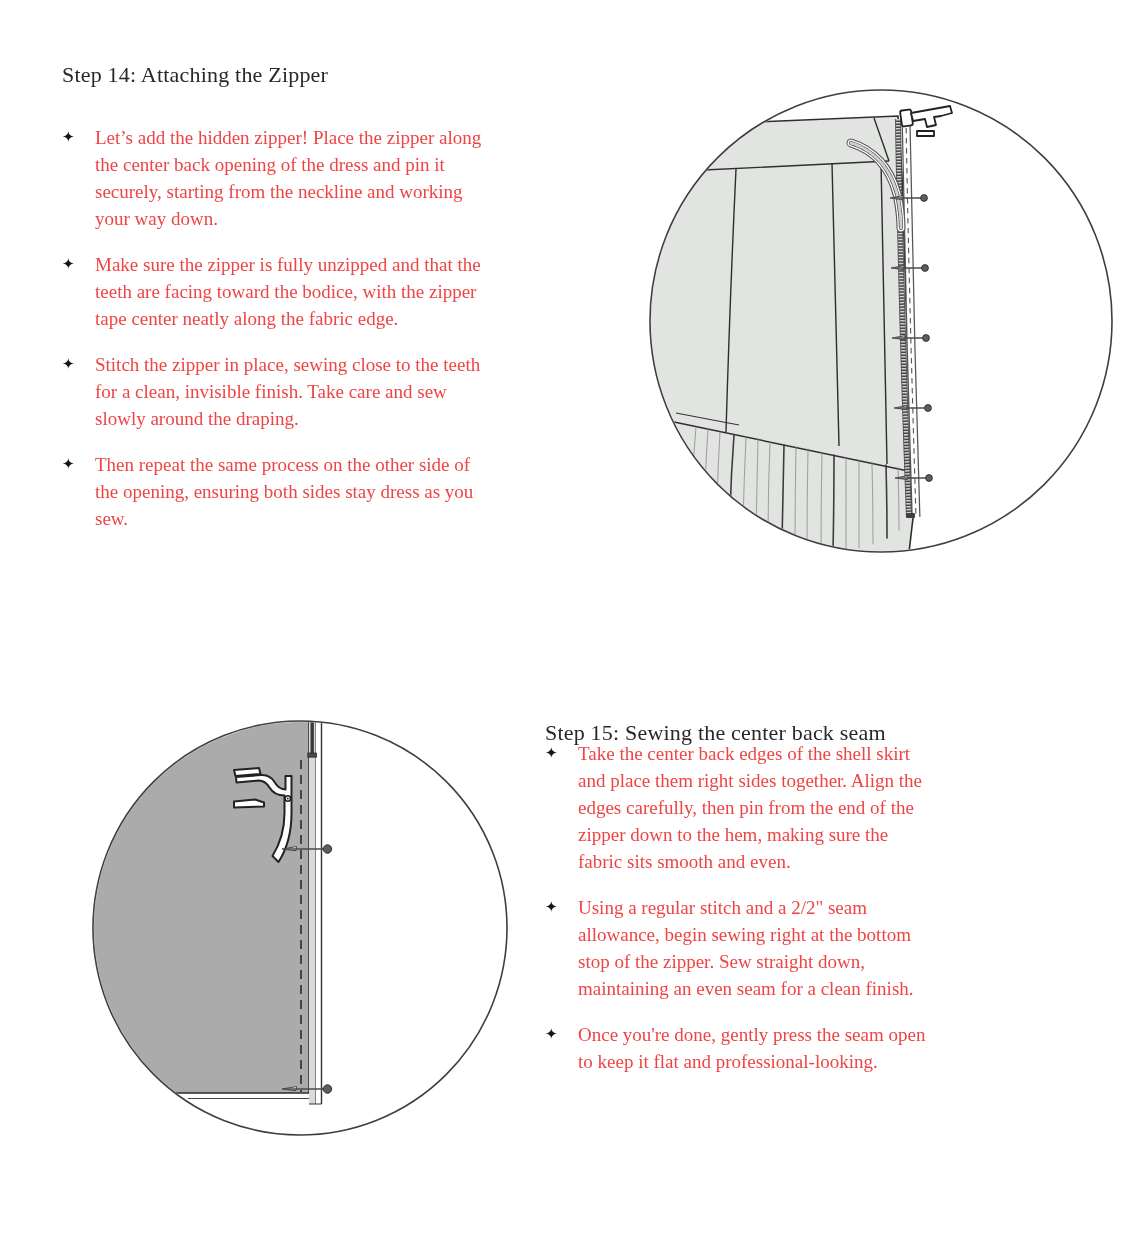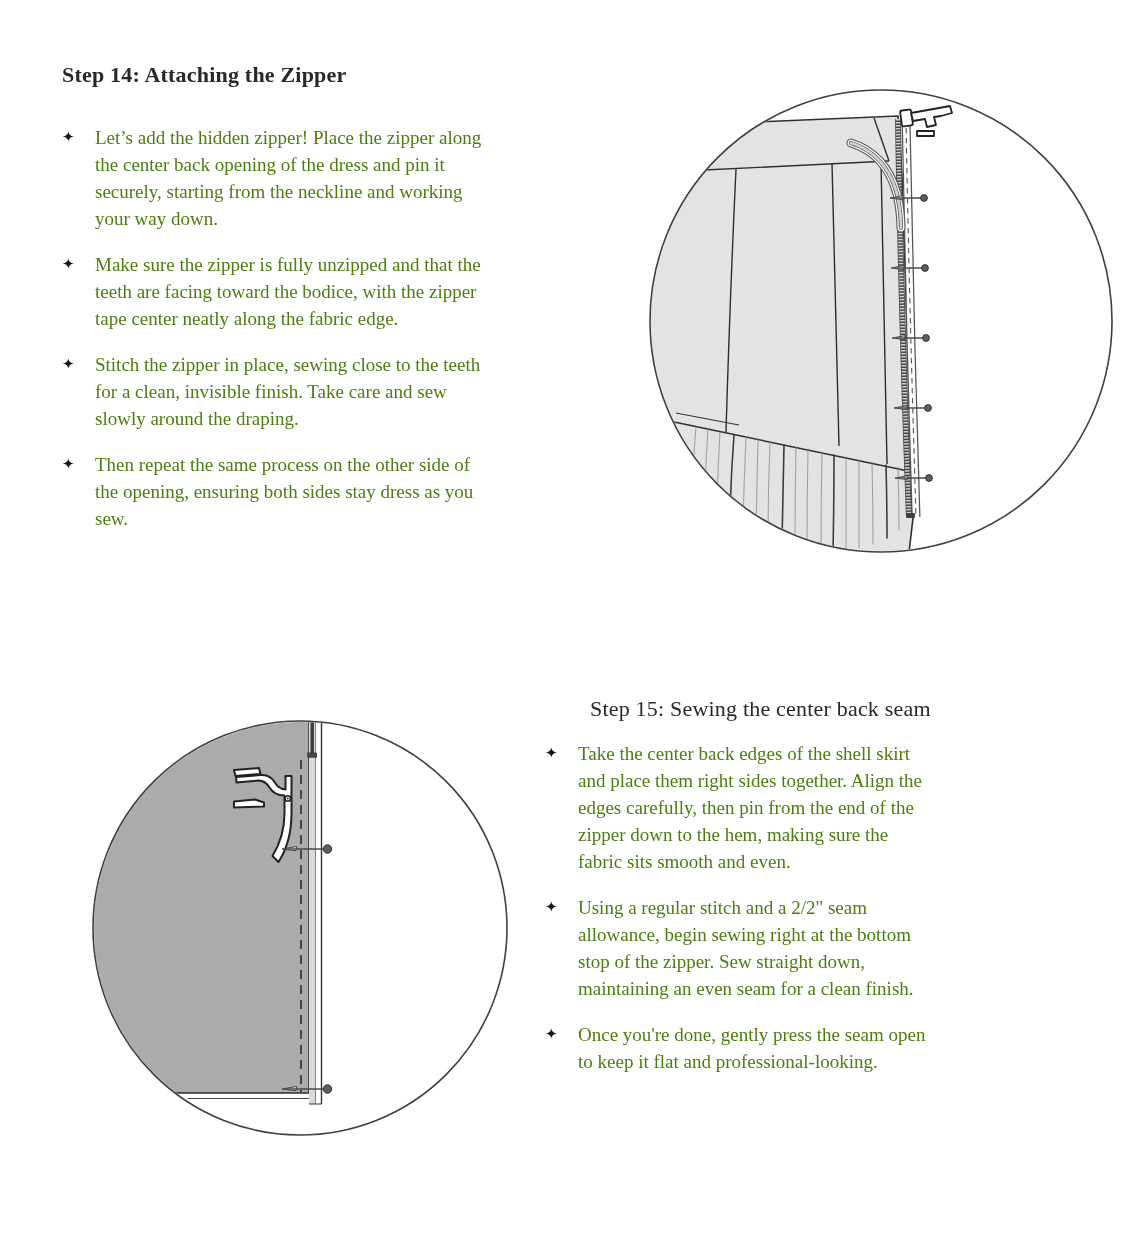--- a/index.html
+++ b/index.html
@@ -12,30 +12,30 @@
     position:absolute;font-size:22px;font-weight:normal;margin:0;
     letter-spacing:.2px;color:#2b2728;
   }
   .bullet-list{position:absolute;list-style:none;margin:0;padding:0;}
   .bullet-list li{display:flex;margin:0 0 19px 0;}
   .bullet{
     flex:0 0 33px;font-family:"DejaVu Sans",sans-serif;font-size:15px;
     line-height:27px;color:#181516;
   }
   .btext{
-    flex:1;font-size:19px;line-height:27px;white-space:pre-line;color:#4d7c0f;
+    flex:1;font-size:19px;line-height:27px;white-space:pre-line;color:#ef4444;
   }
   .figure{position:absolute;}
   .figure svg{display:block;}
 </style>
 </head>
 <body>
 
 <section>
-  <h2 class="step-title" style="left:62px;top:62px;font-weight:bold;">Step 14: Attaching the Zipper</h2>
+  <h2 class="step-title" style="left:62px;top:62px;">Step 14: Attaching the Zipper</h2>
 
   <ul class="bullet-list" style="left:62px;top:124px;width:568px;">
     <li>
       <span class="bullet">✦</span>
       <span class="btext">Let’s add the hidden zipper! Place the zipper along
 the center back opening of the dress and pin it
 securely, starting from the neckline and working
 your way down.</span>
     </li>
     <li>
@@ -208,21 +208,21 @@
         <line x1="198" y1="373" x2="236" y2="373" stroke="#4a4a4a" stroke-width="1.7"></line>
         <circle cx="239.5" cy="373" r="4.2" fill="var(--pin)" stroke="#2b2b2b" stroke-width="1"></circle>
       </g>
     </g>
   </g>
   <circle cx="212" cy="212" r="207" fill="none" stroke="#3f3f3f" stroke-width="1.6"></circle>
 </svg>
 </div>
 
 <section>
-  <h2 class="step-title" style="left:545px;top:696px;margin-left:45px;">Step 15: Sewing the center back seam</h2>
+  <h2 class="step-title" style="left:545px;top:720px;">Step 15: Sewing the center back seam</h2>
 
   <ul class="bullet-list" style="left:545px;top:740px;width:520px;">
     <li>
       <span class="bullet">✦</span>
       <span class="btext">Take the center back edges of the shell skirt
 and place them right sides together. Align the
 edges carefully, then pin from the end of the
 zipper down to the hem, making sure the
 fabric sits smooth and even.</span>
     </li>

